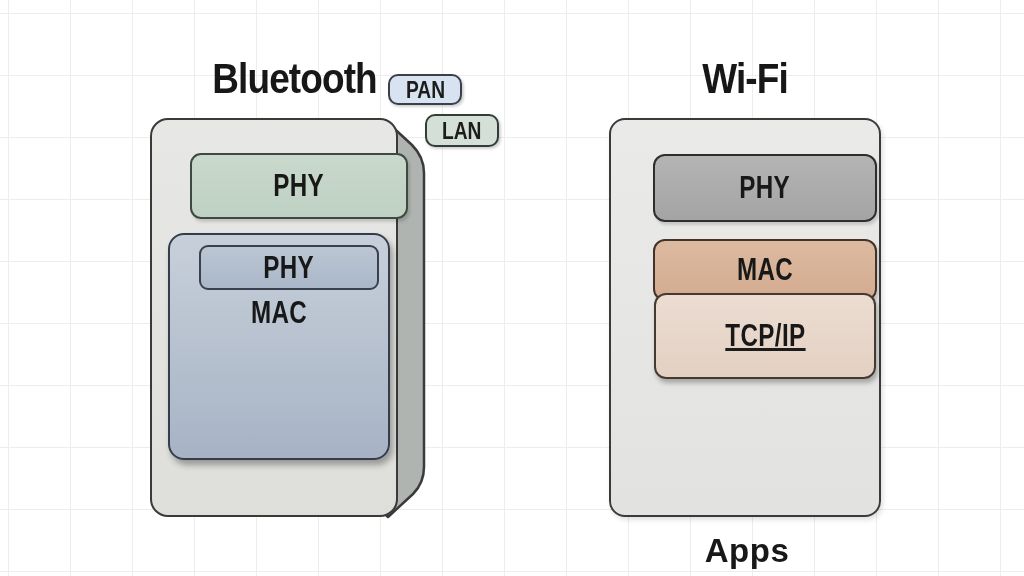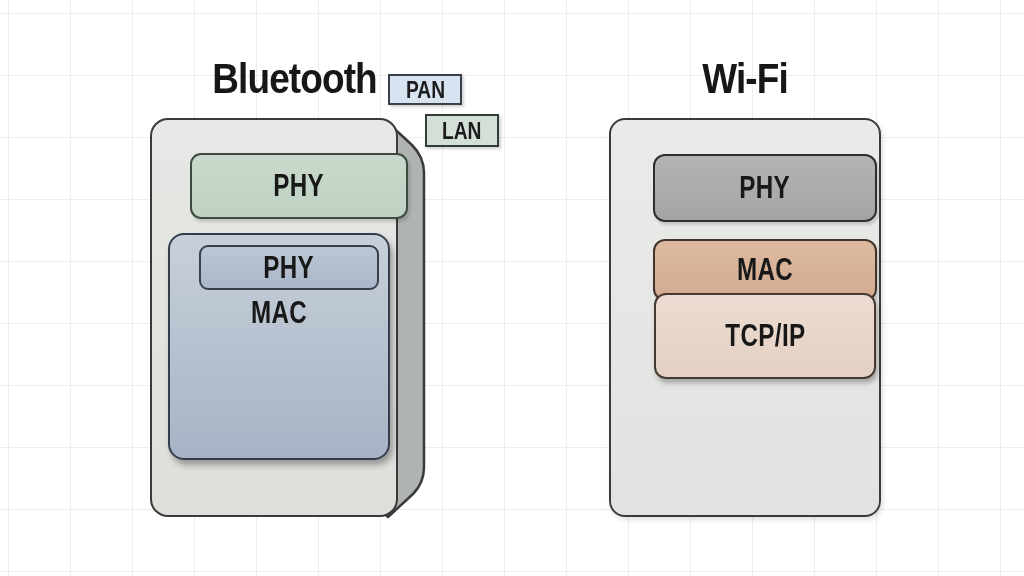--- a/index.html
+++ b/index.html
@@ -28,21 +28,21 @@
     background-size:62px 62px;
     background-position:8px 13px;
   }
   .abs{position:absolute;}
   .title{
     font-size:42px;font-weight:bold;text-align:center;
     transform:scaleX(0.88);letter-spacing:-1px;color:#171717;
   }
   .tag{
     display:flex;align-items:center;justify-content:center;
-    border:2.5px solid var(--line);border-radius:0;
+    border:2.5px solid var(--line);border-radius:10px;
     box-shadow:1.5px 2px 2.5px rgba(0,0,0,0.18);
   }
   .tag .lbl{font-size:24px;font-weight:bold;transform:scaleX(0.8);}
   .card{
     border:2.5px solid var(--line);border-radius:18px;
   }
   .box{
     display:flex;align-items:center;justify-content:center;
     border:2.5px solid #38414d;border-radius:11px;
     box-shadow:2px 3px 3px rgba(0,0,0,0.15);
@@ -102,20 +102,21 @@
   #wifi-mac{
     left:22px;top:119px;width:224px;height:62px;
     background:linear-gradient(180deg,var(--wifi_mac_top),var(--wifi_mac_bottom));
     border-color:#42342b;border-radius:12px;
   }
   #wifi-tcpip{
     left:23px;top:173px;width:222px;height:86px;
     background:linear-gradient(180deg,var(--wifi_tcpip_top),var(--wifi_tcpip_bottom));
     border-color:#453931;border-radius:12px;
     box-shadow:2px 4px 5px rgba(0,0,0,0.28);
+    text-decoration:underline;
   }
   #wifi-apps{
     left:0;top:412px;width:272px;text-align:center;position:absolute;
   }
   #wifi-apps .txt-lbl{font-size:33px;}
   #bt-title{left:152px;top:55px;width:285px;}
   #wifi-title{left:609px;top:55px;width:272px;}
 </style>
 </head>
 <body>
@@ -151,13 +152,16 @@
 <div class="abs card" id="wifi-card">
   <div class="abs box" id="wifi-phy">
     <span class="lbl">PHY</span>
   </div>
   <div class="abs box" id="wifi-mac">
     <span class="lbl">MAC</span>
   </div>
   <div class="abs box" id="wifi-tcpip">
     <span class="lbl">TCP/IP</span>
   </div>
+  <div id="wifi-apps">
+    <span class="txt-lbl">Apps</span>
+  </div>
 </div>
 
 </body></html>

